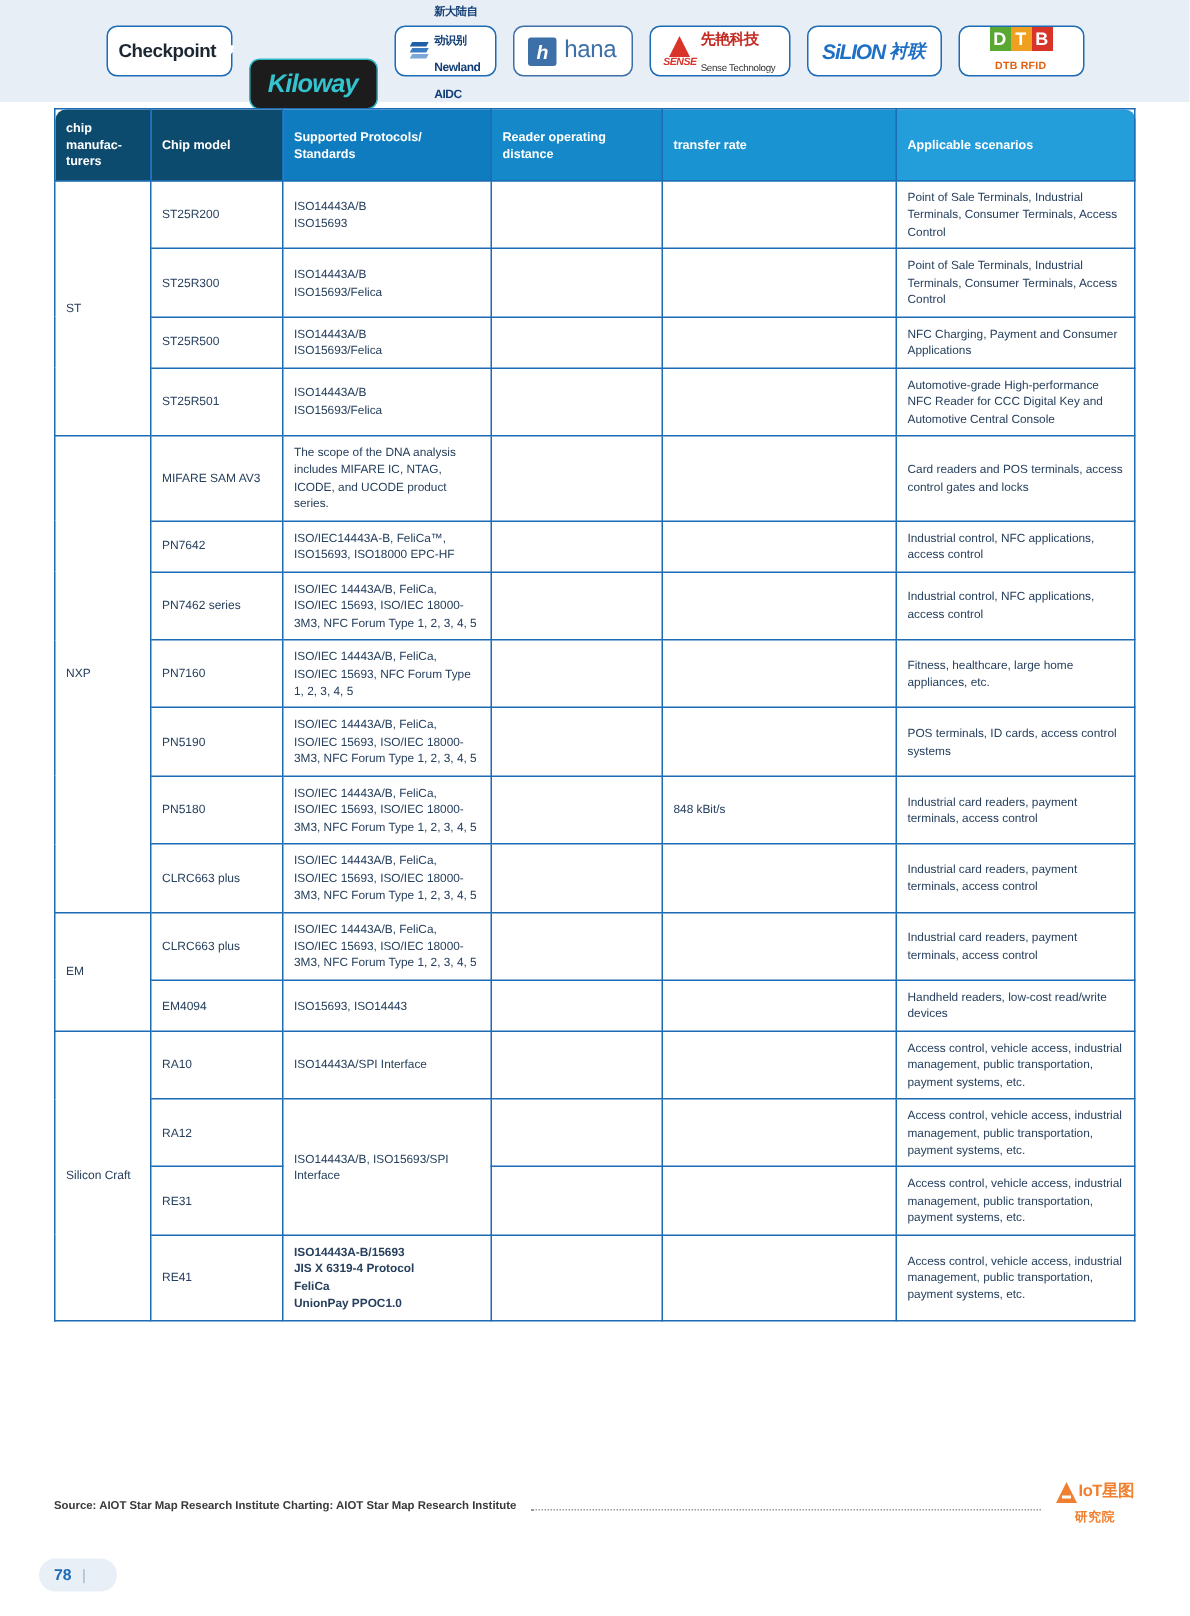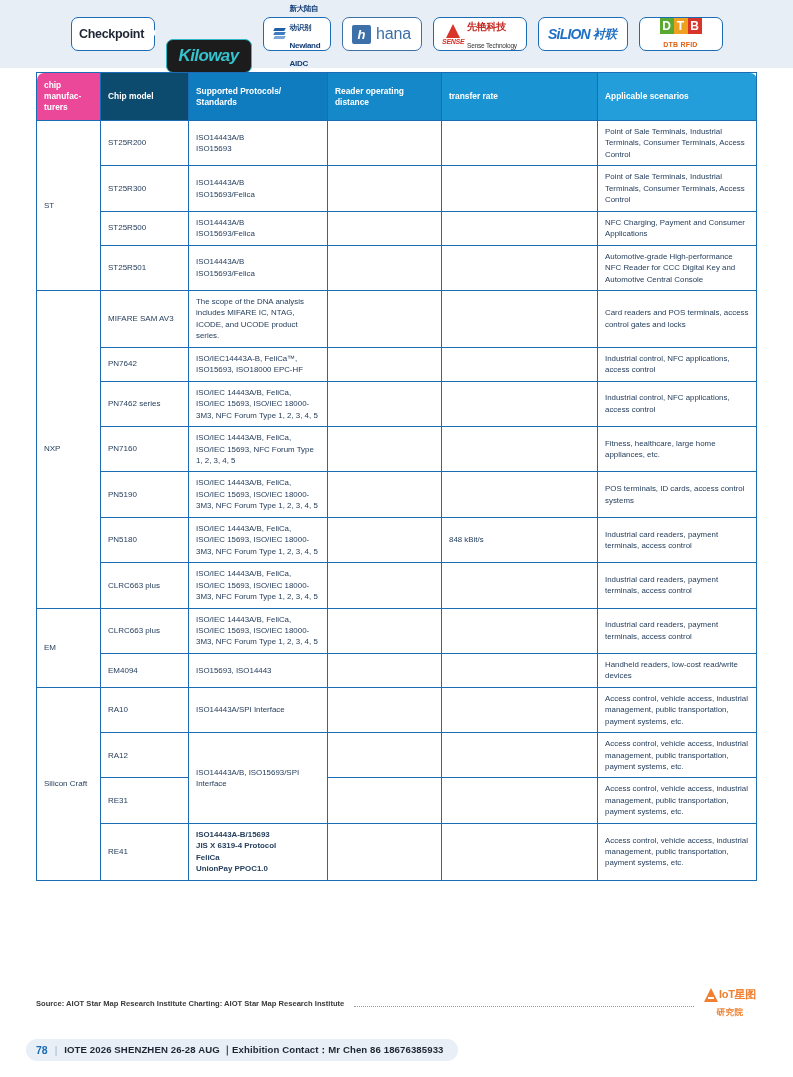--- a/index.html
+++ b/index.html
@@ -190,21 +190,21 @@
     background: #0f7fc4;
     color: #ffffff;
     font-size: 8.4px;
     font-weight: bold;
     line-height: 1.28;
     text-align: left;
     border-color: #0f7fc4;
     height: 48px;
     padding: 5px 8px;
   }
-  thead th.h1 { background: #ec4899; }
+  thead th.h1 { background: #0c4a6e; }
   thead th.h2 { background: #0c4a6e; }
   thead th.h3 { background: #0f7cc0; }
   thead th.h4 { background: #1488c9; }
   thead th.h5 { background: #1a93d2; }
   thead th.h6 { background: #249ddb; }
   thead th.h1 { border-top-left-radius: 7px; }
   thead th.h6 { border-top-right-radius: 7px; }
 
   tbody td {
     font-size: 7.9px;
@@ -532,14 +532,13 @@
       <span class="aiot-a"></span>
       <span class="aiot-word">IoT星图</span>
     </span>
     <span class="aiot-sub">研究院</span>
   </span>
 </div>
 
 <div id="page-footer">
   <span class="pf-num">78</span>
   <span class="pf-sep">|</span>
-  <span class="pf-text">IOTE 2026 SHENZHEN 26-28 AUG ｜Exhibition Contact：Mr Chen 86 18676385933</span>
 </div>
 
 </body></html>

